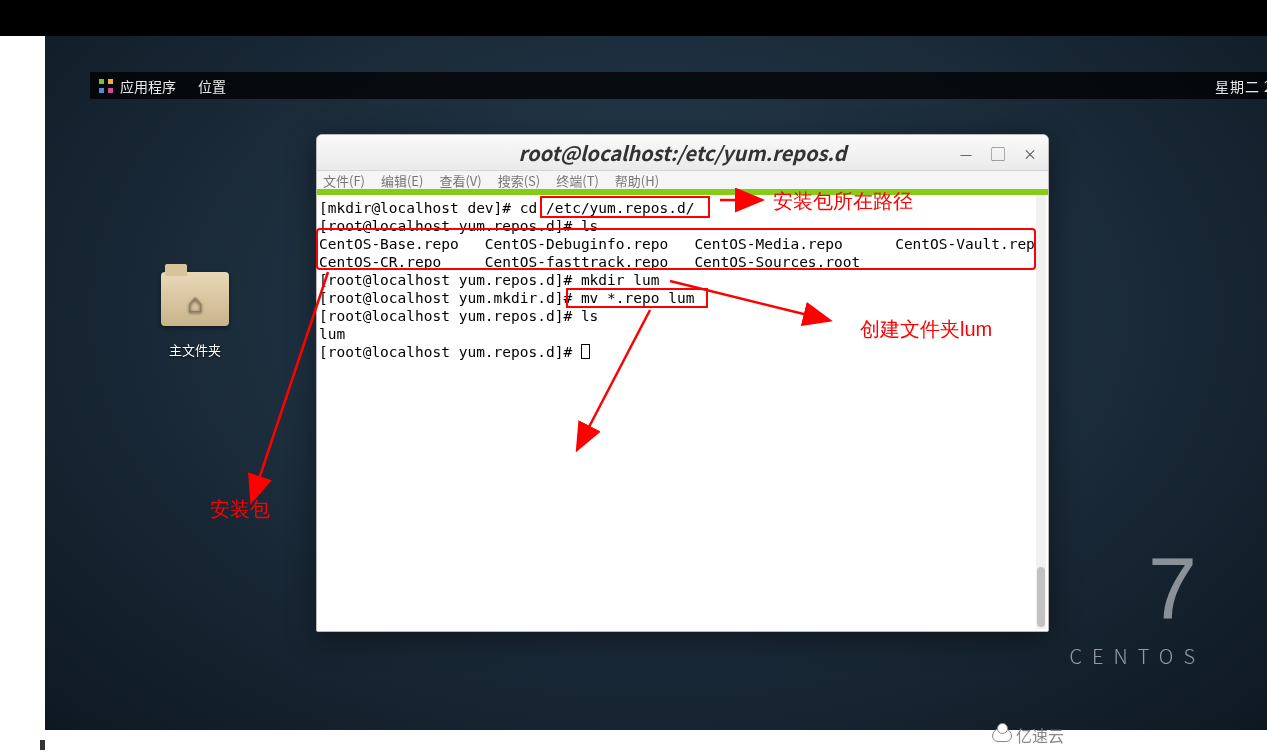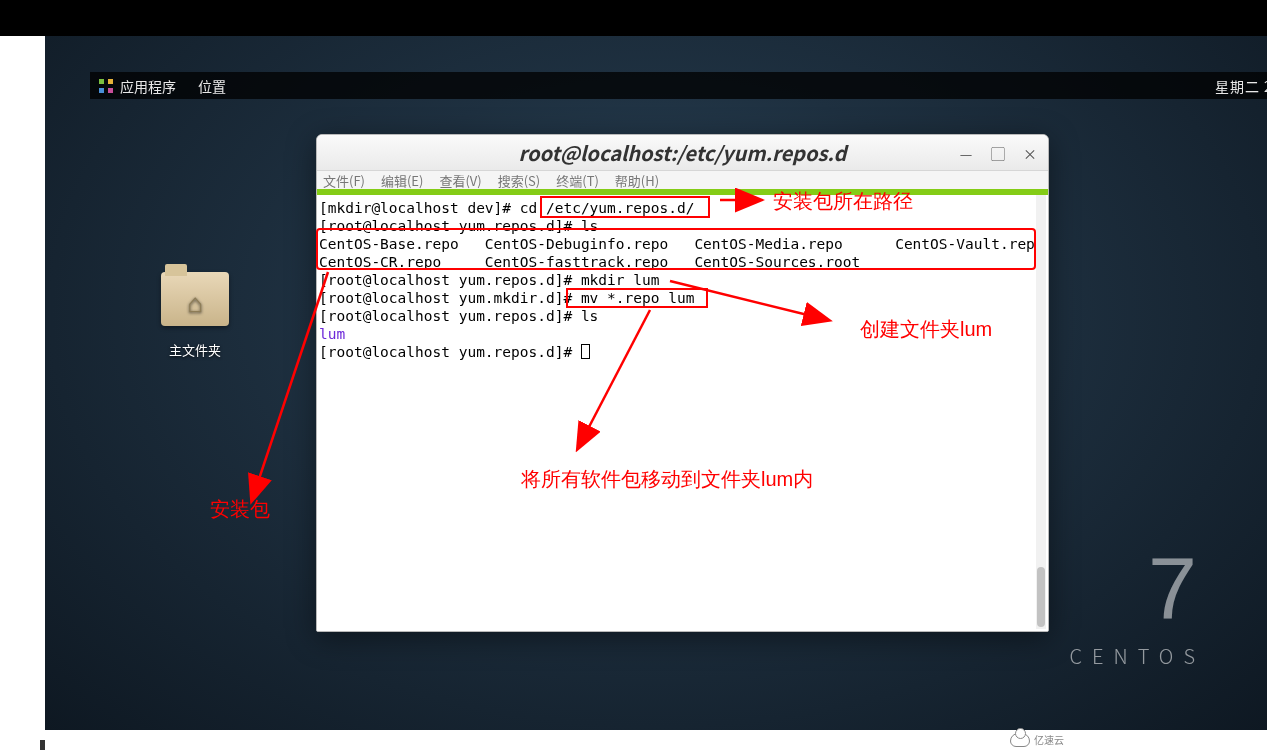--- a/index.html
+++ b/index.html
@@ -37,32 +37,32 @@
 
   
   .winframe { position: absolute; left: 316px; top: 134px; width: 733px; height: 498px; background: #ffffff; border: 1px solid #b9b9b9; border-radius: 6px 6px 2px 2px; box-shadow: 0 6px 30px rgba(0,0,0,0.45); overflow: hidden; }
   .titlebar { height: 36px; background: linear-gradient(#fafafa,#eaeaea); border-bottom: 1px solid #d6d6d6; display: flex; align-items: center; position: relative; }
   .titlebar .title { position:absolute; left:0; right:0; text-align:center; font-size: 20px; font-weight: 600; color: #333; font-style: italic; }
   .win-btns { position:absolute; right:6px; top:6px; display:flex; gap:8px; }
   .win-btn { width:24px; height:24px; display:flex; align-items:center; justify-content:center; font-size:14px; color:#555; cursor:pointer; border-radius:3px; }
   .menubar { height: 24px; background: #f5f5f5; border-bottom: 6px solid #84cc16; display: flex; align-items: center; padding: 0 6px; gap: 16px; font-size: 13px; color: #777; }
   .menubar span { cursor:pointer; }
   .termbody { position: relative; background: #ffffff; height: calc(100% - 60px); font-family: "DejaVu Sans Mono","Consolas",monospace; font-size: 14.5px; line-height: 18px; padding: 4px 2px; white-space: pre; color: #000; }
-  .termbody .dir { color: #6d28d9; }
+  .termbody .dir { color: #000000; }
   .termbody .cursor { display:inline-block; width:9px; height:15px; border:1px solid #000; vertical-align: -2px; }
   .scrollbar { position:absolute; right:2px; top:60px; bottom:2px; width:10px; background:#f1f1f1; }
   .scroll-thumb { position:absolute; left:1px; right:1px; bottom:2px; height:60px; background:#c2c2c2; border-radius:4px; }
 
   
   .anno-box { position: absolute; border: 2px solid #ff0000; pointer-events: none; }
   .anno-text { position: absolute; color: #ff0000; font-size: 20px; font-weight: 500; font-family: "Microsoft YaHei", sans-serif; }
   svg.overlay { position: absolute; left:0; top:0; pointer-events:none; }
 
   
-  .watermark { position: absolute; right: 10px; bottom: 8px; display:flex; align-items:center; gap:4px; color:#888; font-size:10px; }
+  .watermark { position: absolute; right: 10px; bottom: 8px; display:flex; align-items:center; gap:4px; color:#888; font-size:16px; }
   .watermark .cloud { width:20px; height:14px; border:1.5px solid #888; border-radius: 8px 8px 6px 6px; position:relative; }
   .watermark .cloud::before { content:""; position:absolute; top:-6px; left:4px; width:9px; height:9px; border:1.5px solid #888; border-radius:50%; background:#fff; }
 </style>
 </head>
 <body>
 
 <div class="page">
   <div class="page-top"></div>
   <div class="left-strip"></div>
   <div class="left-strip-dot"></div>
@@ -128,21 +128,20 @@
       <div class="scroll-thumb"></div>
     </div>
   </div>
 
   <div class="anno-box" style="left:540px; top:196px; width:170px; height:22px;"></div>
   <div class="anno-box" style="left:316px; top:228px; width:720px; height:42px; border-radius:4px;"></div>
   <div class="anno-box" style="left:566px; top:288px; width:142px; height:20px;"></div>
 
   <div class="anno-text" style="left:773px; top:188px;">安装包所在路径</div>
   <div class="anno-text" style="left:860px; top:316px;">创建文件夹lum</div>
-  <div class="anno-text" style="left:521px; top:466px;">将所有软件包移动到文件夹lum内</div>
   <div class="anno-text" style="left:210px; top:496px;">安装包</div>
 
   <svg class="overlay" width="1267" height="755">
     <defs>
       <marker id="ah" markerWidth="12" markerHeight="10" refX="10" refY="5" orient="auto">
         <path d="M0,0 L12,5 L0,10 Z" fill="#ff0000"></path>
       </marker>
     </defs>
 
     <line x1="720" y1="200" x2="760" y2="200" stroke="#ff0000" stroke-width="2.5" marker-end="url(#ah)"></line>

